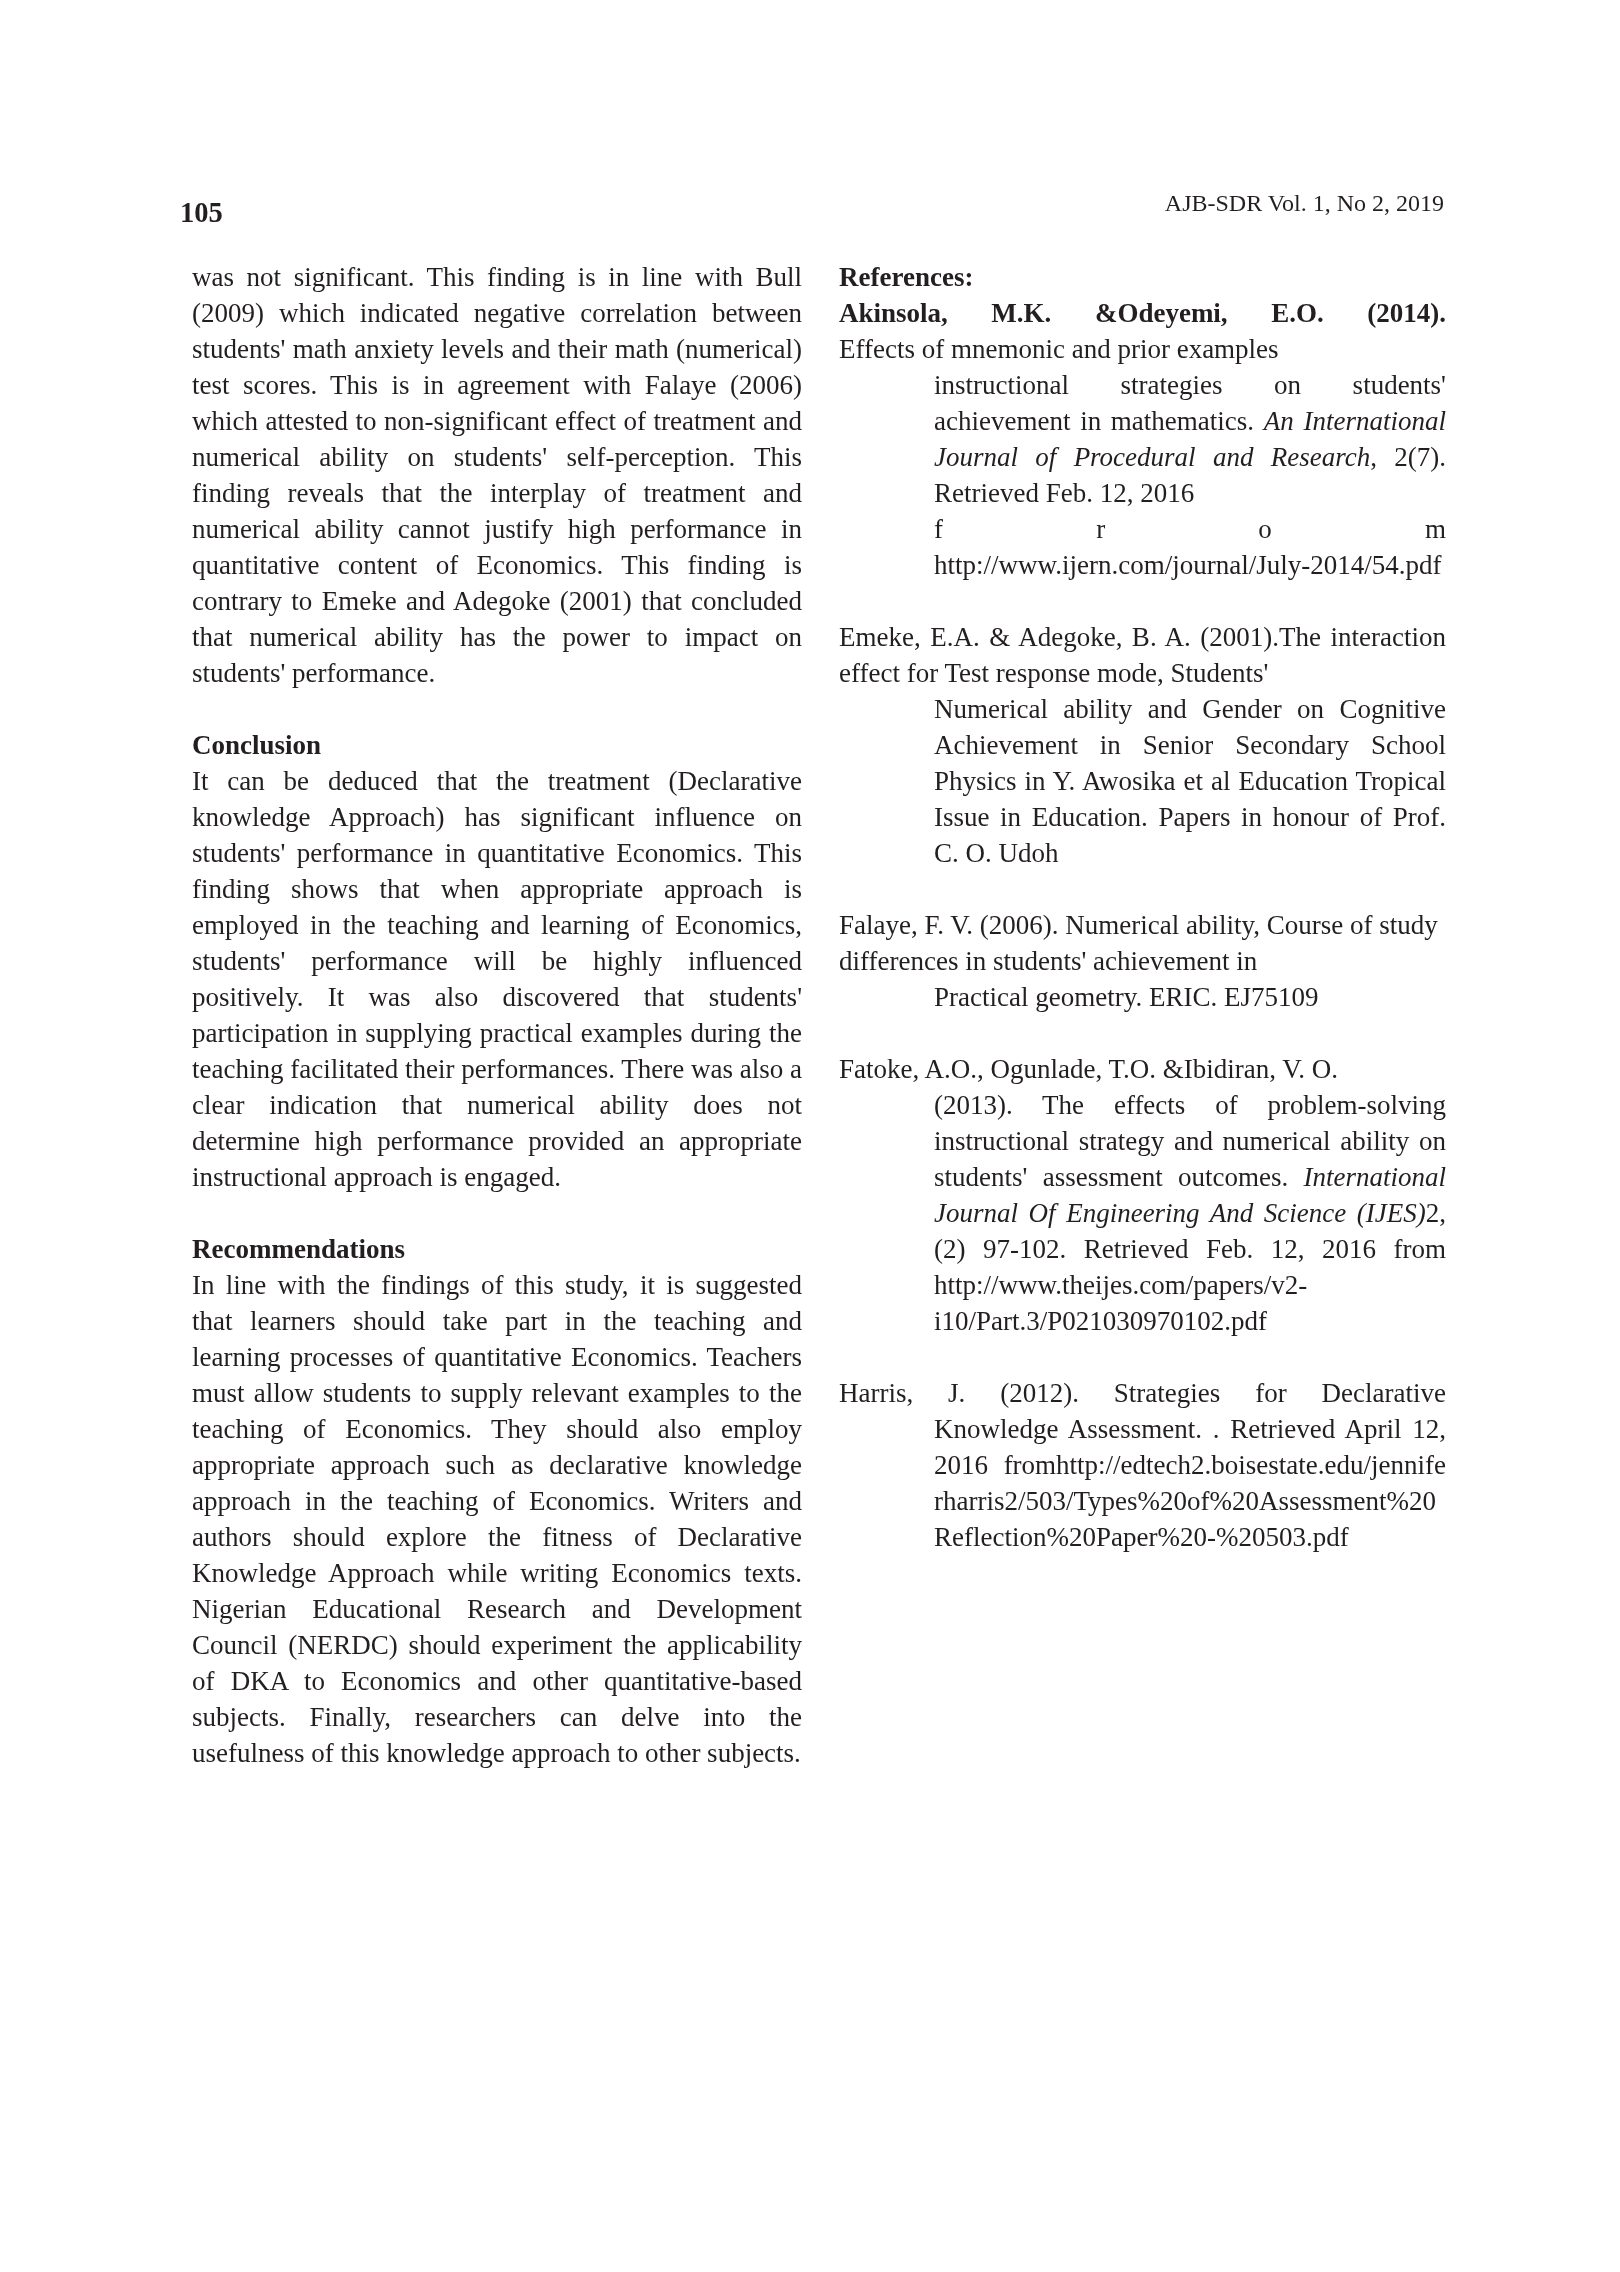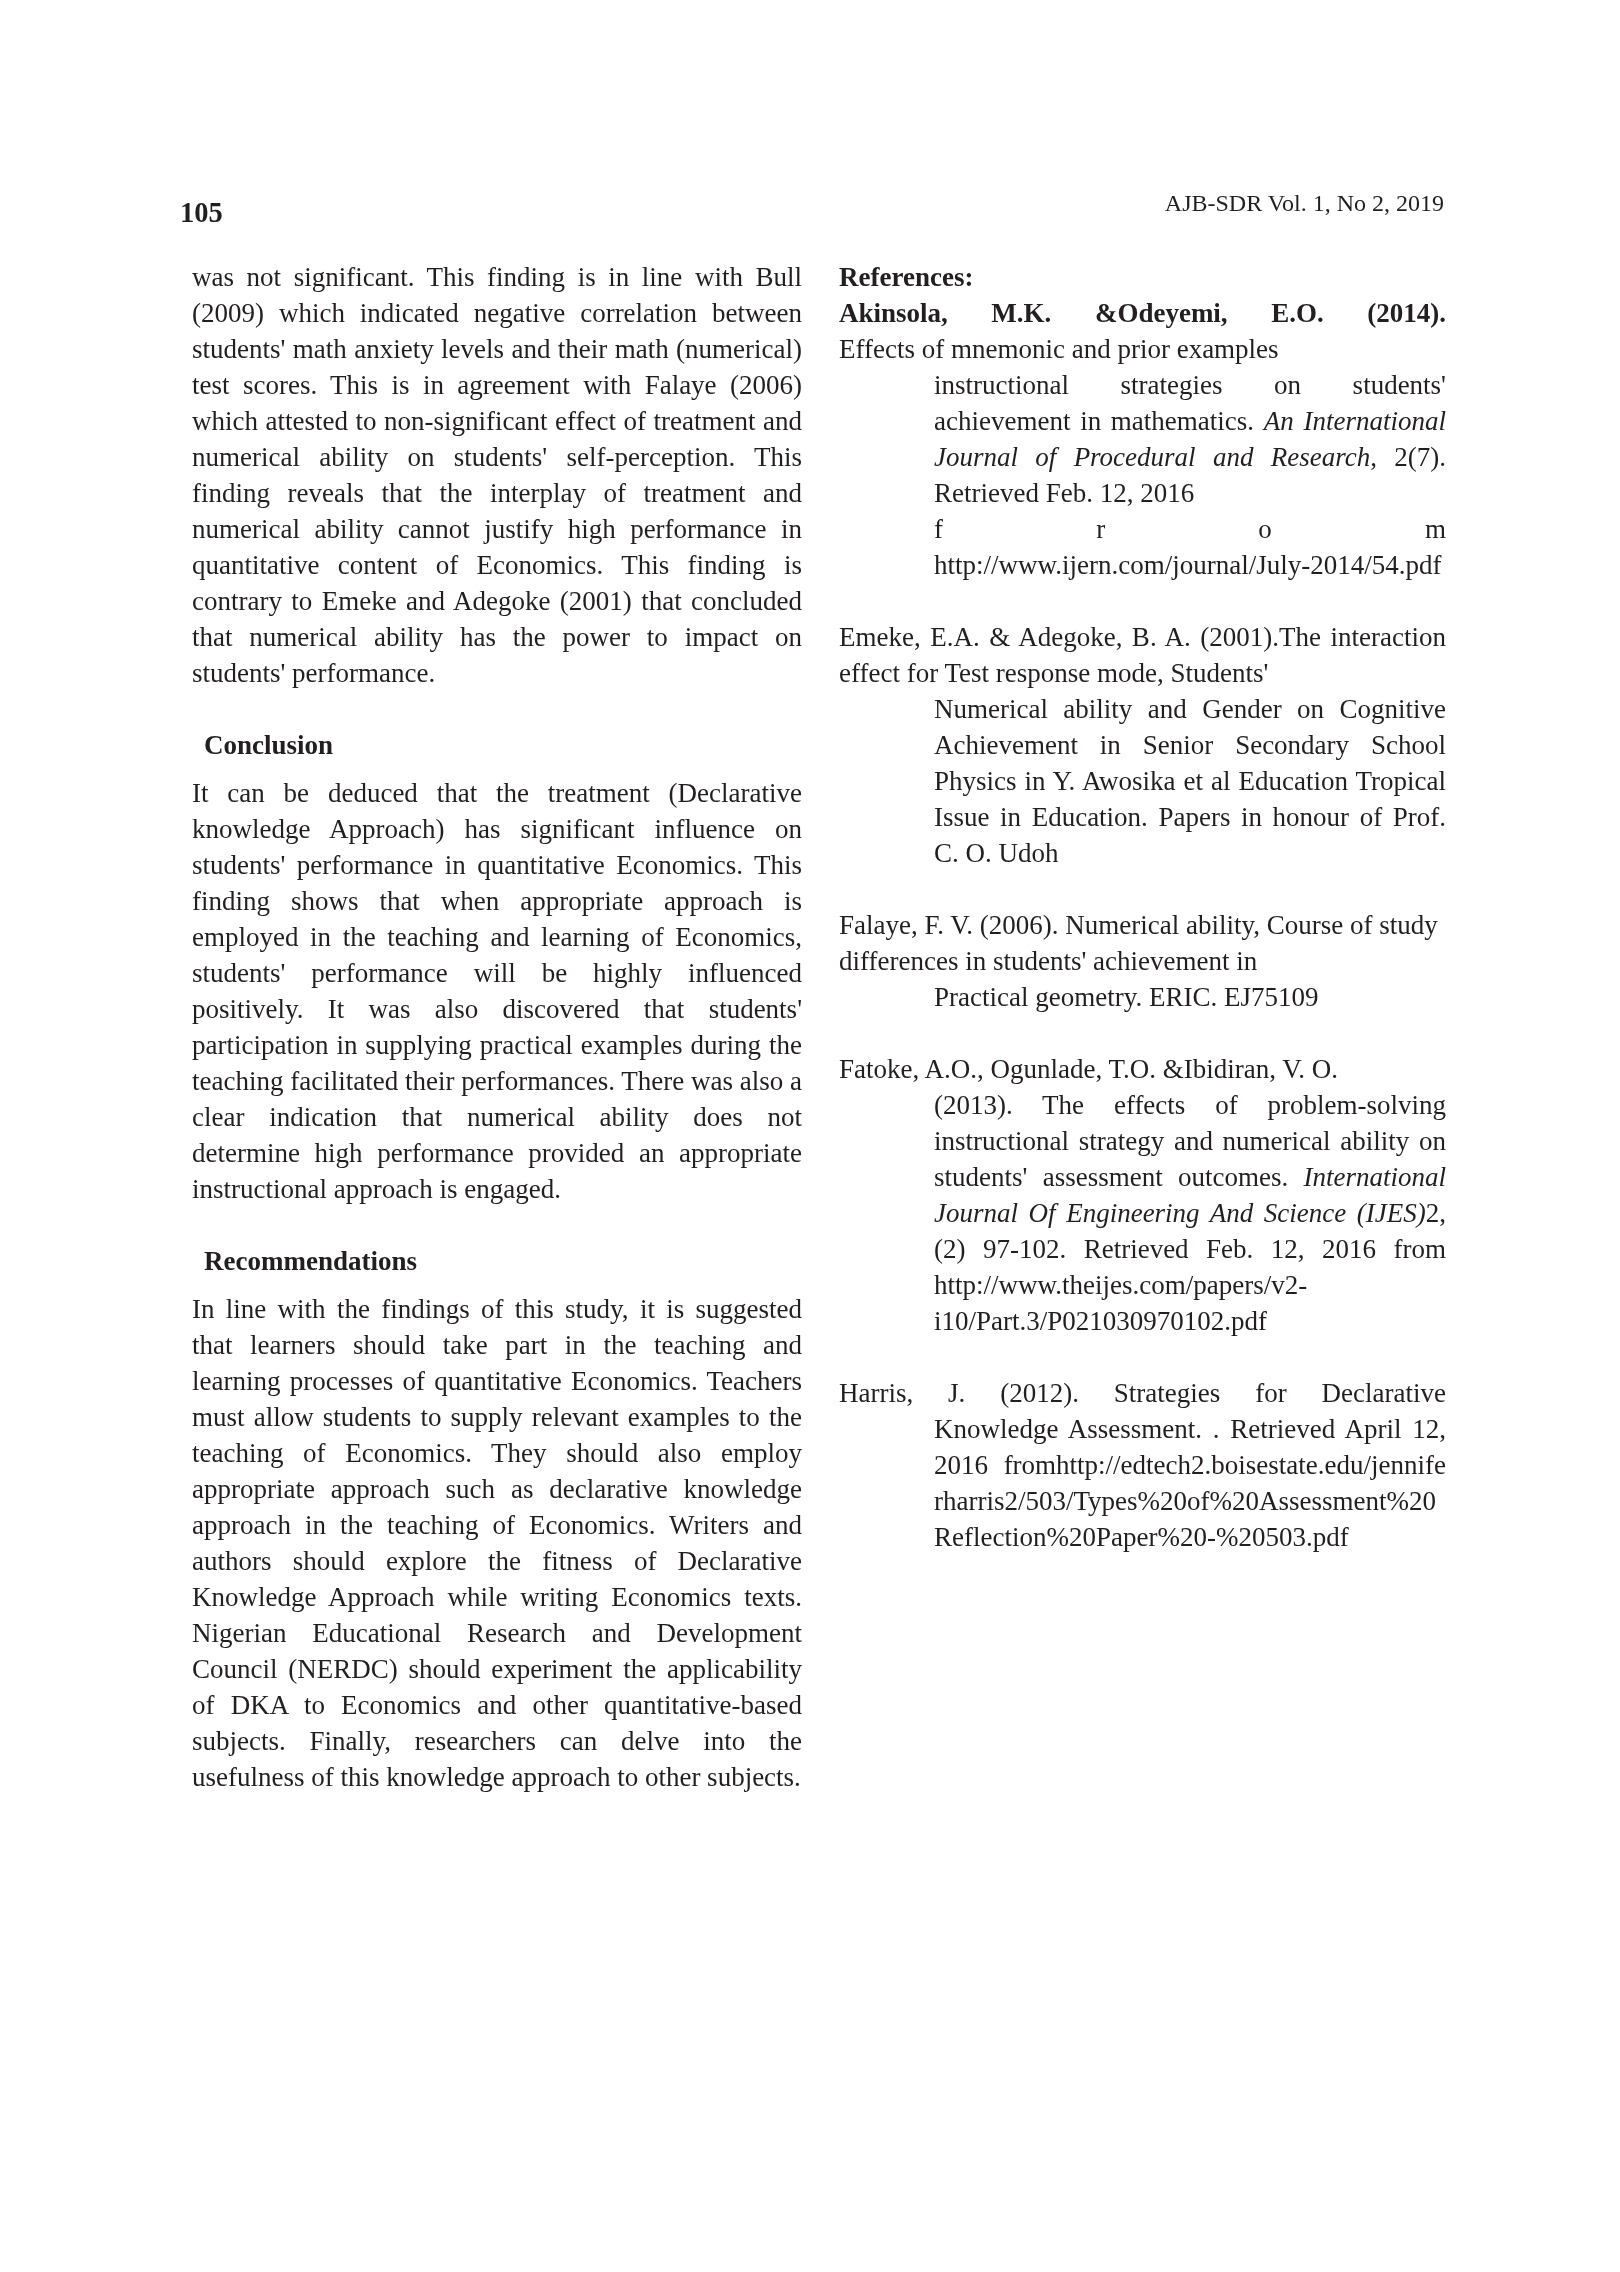--- a/index.html
+++ b/index.html
@@ -15,21 +15,21 @@
       position: absolute; right: 177px; top: 188px;
       font-size: 24px; line-height: 30px;
     }
     .col {
       position: absolute; top: 259px; font-size: 27px; line-height: 36px;
     }
     .col-left { left: 192px; width: 610px; }
     .col-right { left: 839px; width: 607px; }
     .para { margin: 0; text-align: justify; hyphens: none; }
     .para + .heading { margin-top: 36px; }
-    .heading { margin: 12px; font-weight: bold; font-family: Liberation Serif, serif; }
+    .heading { margin: 0; font-weight: bold; font-family: Liberation Serif, serif; }
     .refs-heading { font-weight: bold; margin: 0; }
     .ref { margin: 0 0 36px 0; text-align: justify; }
     .ref .lead { display: block; text-align: justify; text-align-last: justify; }
     .ref .lead.last-normal { text-align-last: auto; }
     .ref .rest { display: block; padding-left: 95px; text-align: justify; }
     .ref .first-bold { font-weight: bold; }
     i { font-style: italic; }
   </style>
 </head>
 <body>

